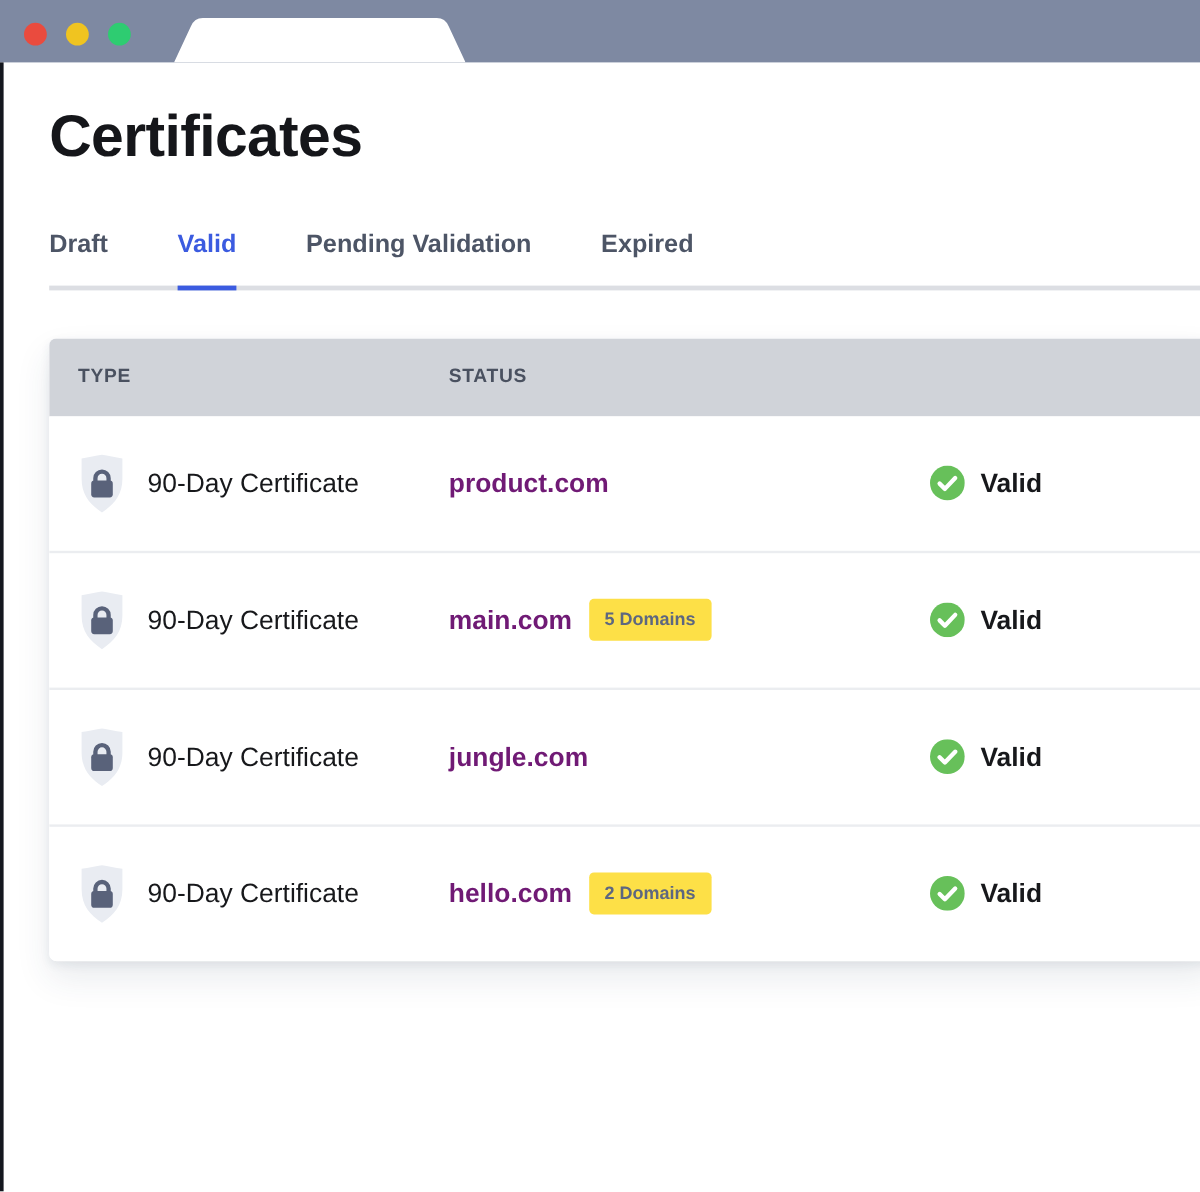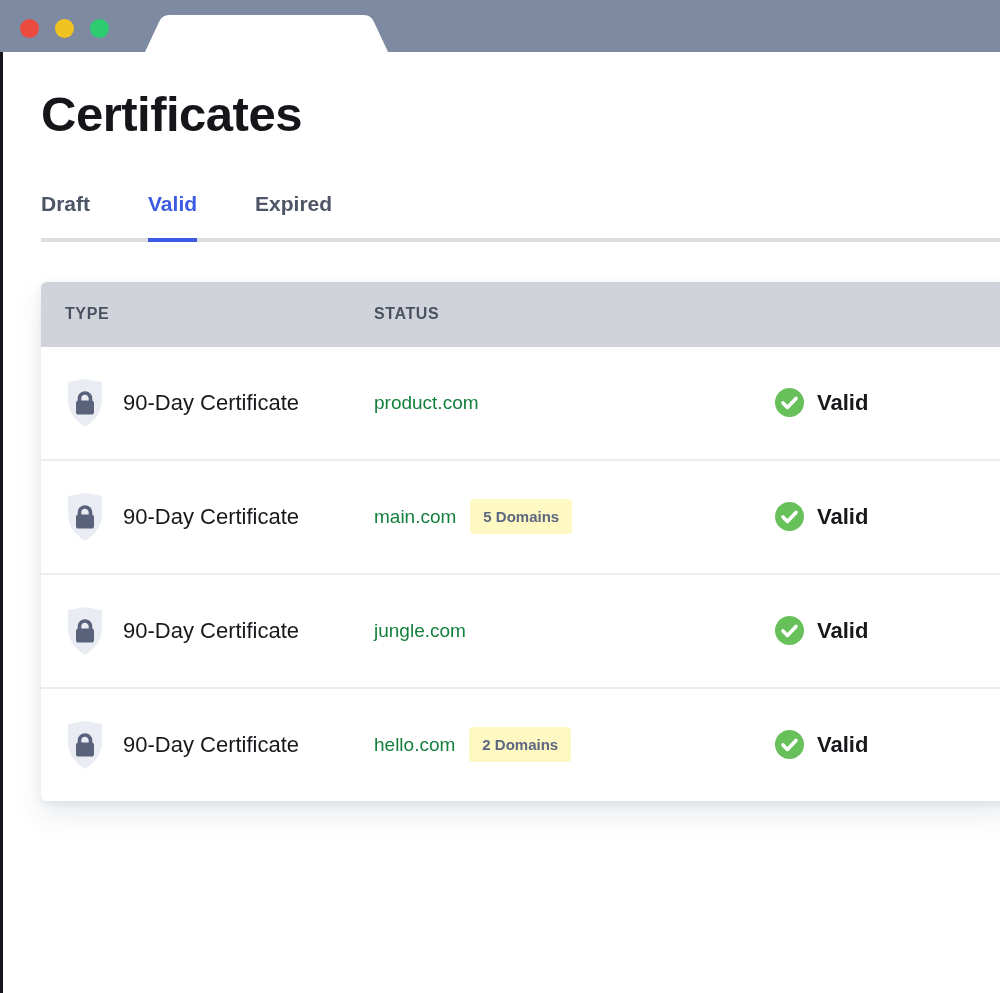--- a/index.html
+++ b/index.html
@@ -105,24 +105,24 @@
     display: flex; align-items: center; gap: 18px;
   }
   .shield { width: 40px; height: 50px; flex: 0 0 auto; }
   .type-label {
     font-size: 22px; font-weight: 400; color: #17181b;
   }
   .cell-domains {
     display: flex; align-items: center; gap: 14px;
   }
   .domain-label {
-    font-size: 19px; font-weight: 400; color: #15803d;
+    font-size: 22px; font-weight: 700; color: #701a75;
   }
   .domain-badge {
-    background: #fef9c3;
+    background: #fde047;
     color: #5d6780;
     font-size: 15px;
     font-weight: 700;
     padding: 9px 13px;
     border-radius: 4px;
     white-space: nowrap;
   }
   .cell-status {
     display: flex; align-items: center; gap: 13px;
   }
@@ -145,20 +145,21 @@
   </svg>
 </div>
 
 <div class="window-body">
 
   <h1 class="page-title">Certificates</h1>
 
   <div class="tabs">
       <div class="tab">Draft</div>
       <div class="tab active">Valid</div>
+      <div class="tab">Pending Validation</div>
       <div class="tab">Expired</div>
     </div>
 
   <div class="card">
     <div class="thead">
       <div class="col-type">TYPE</div>
       <div class="col-status">STATUS</div>
     </div>
     <div id="rows">
         <div class="row">

